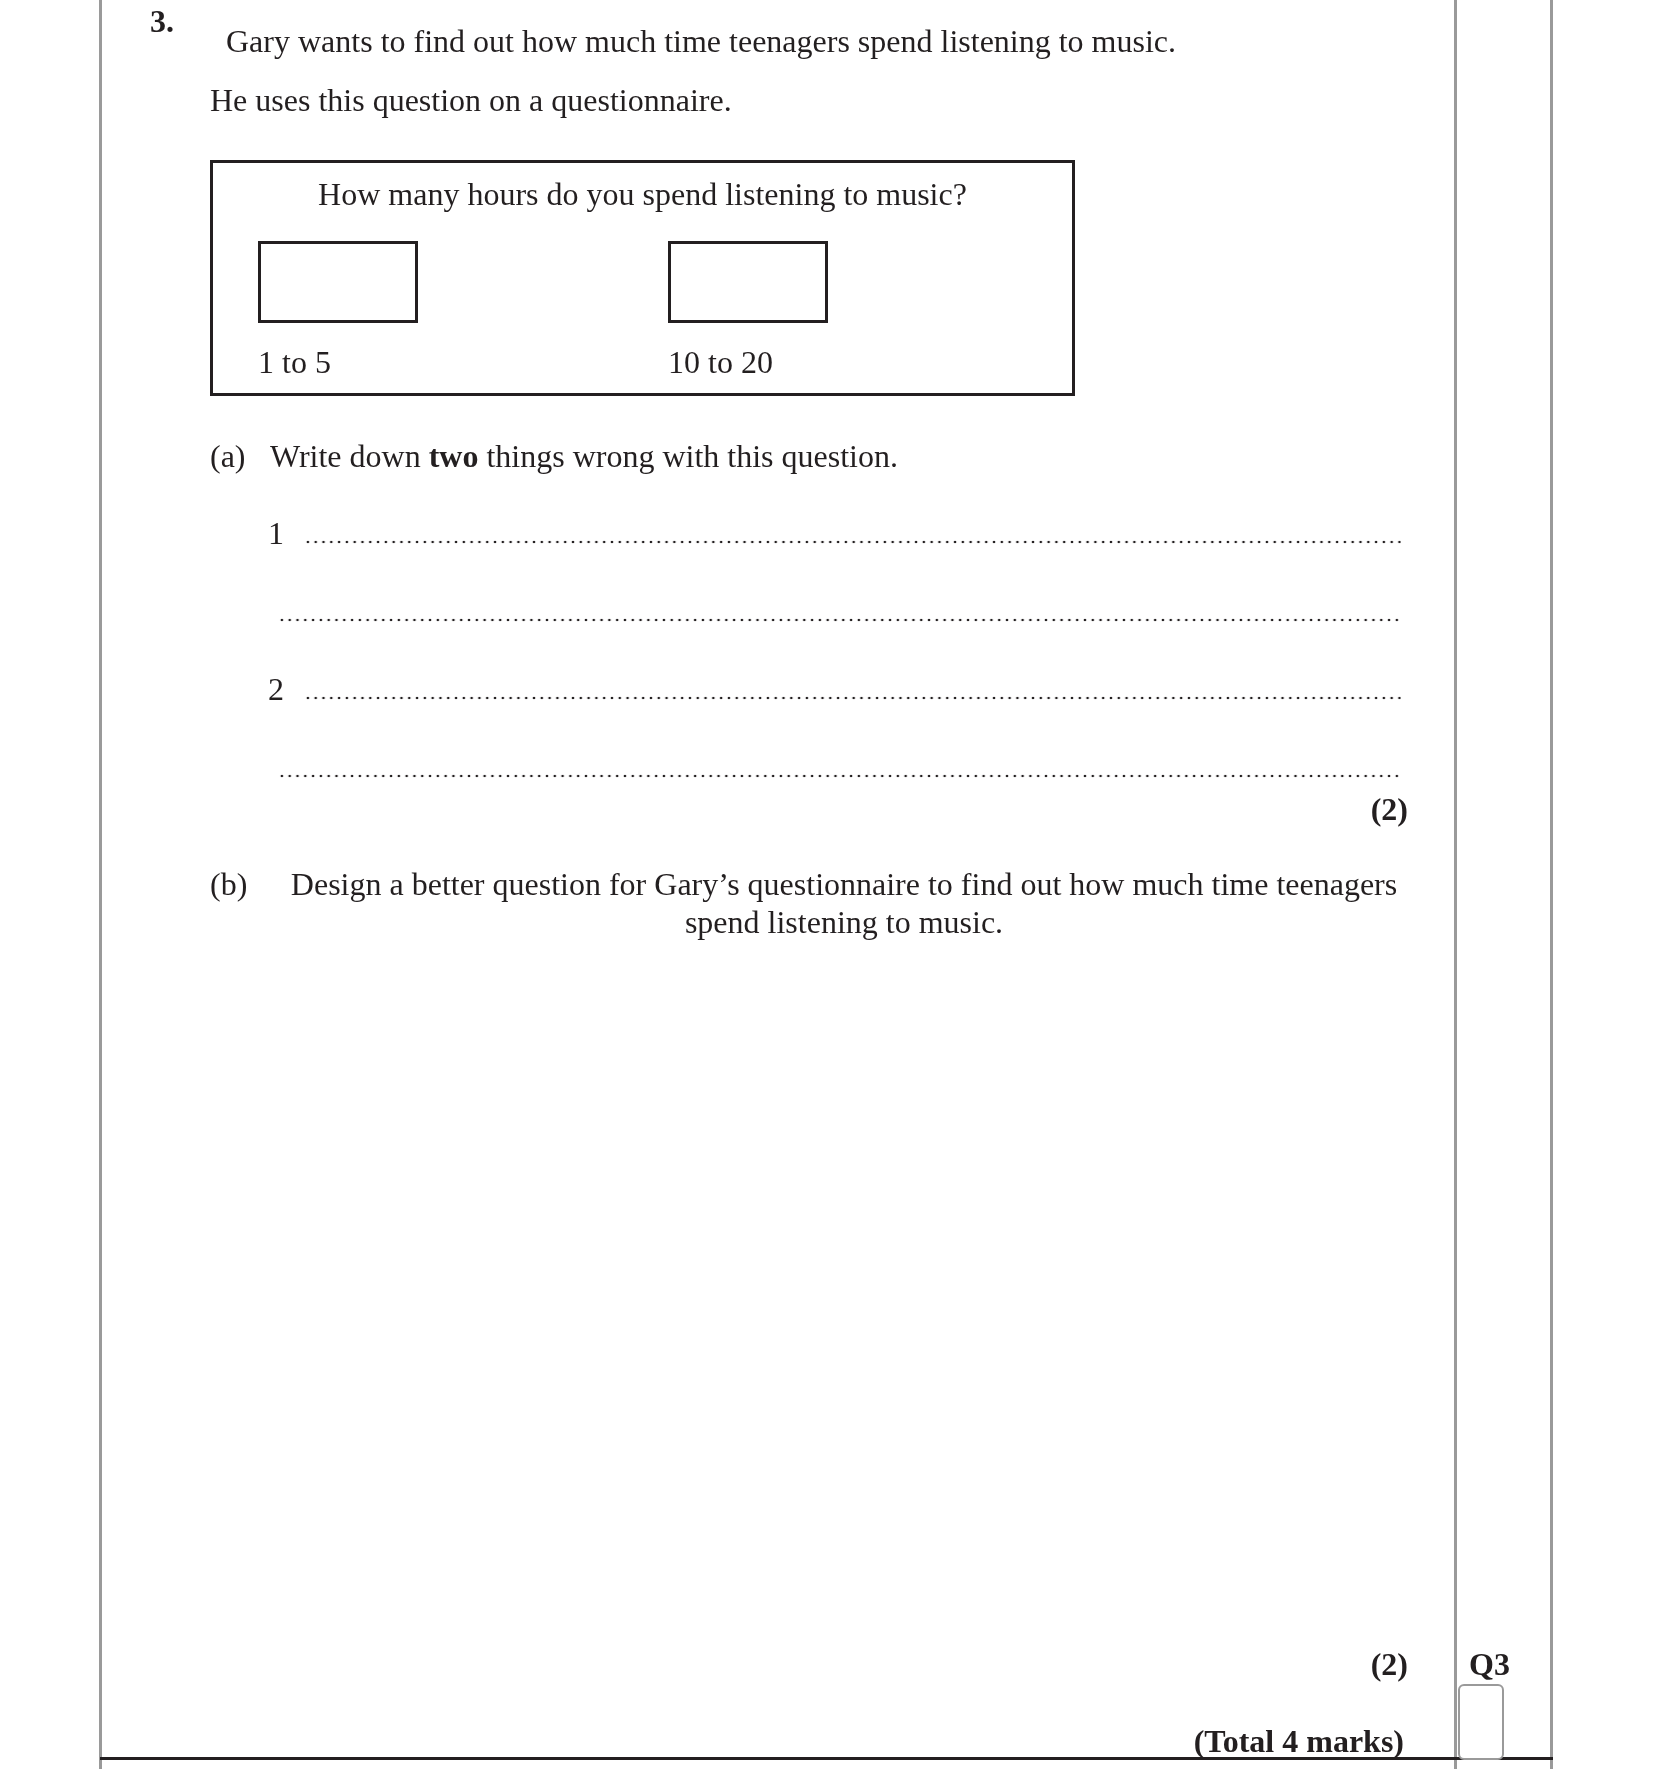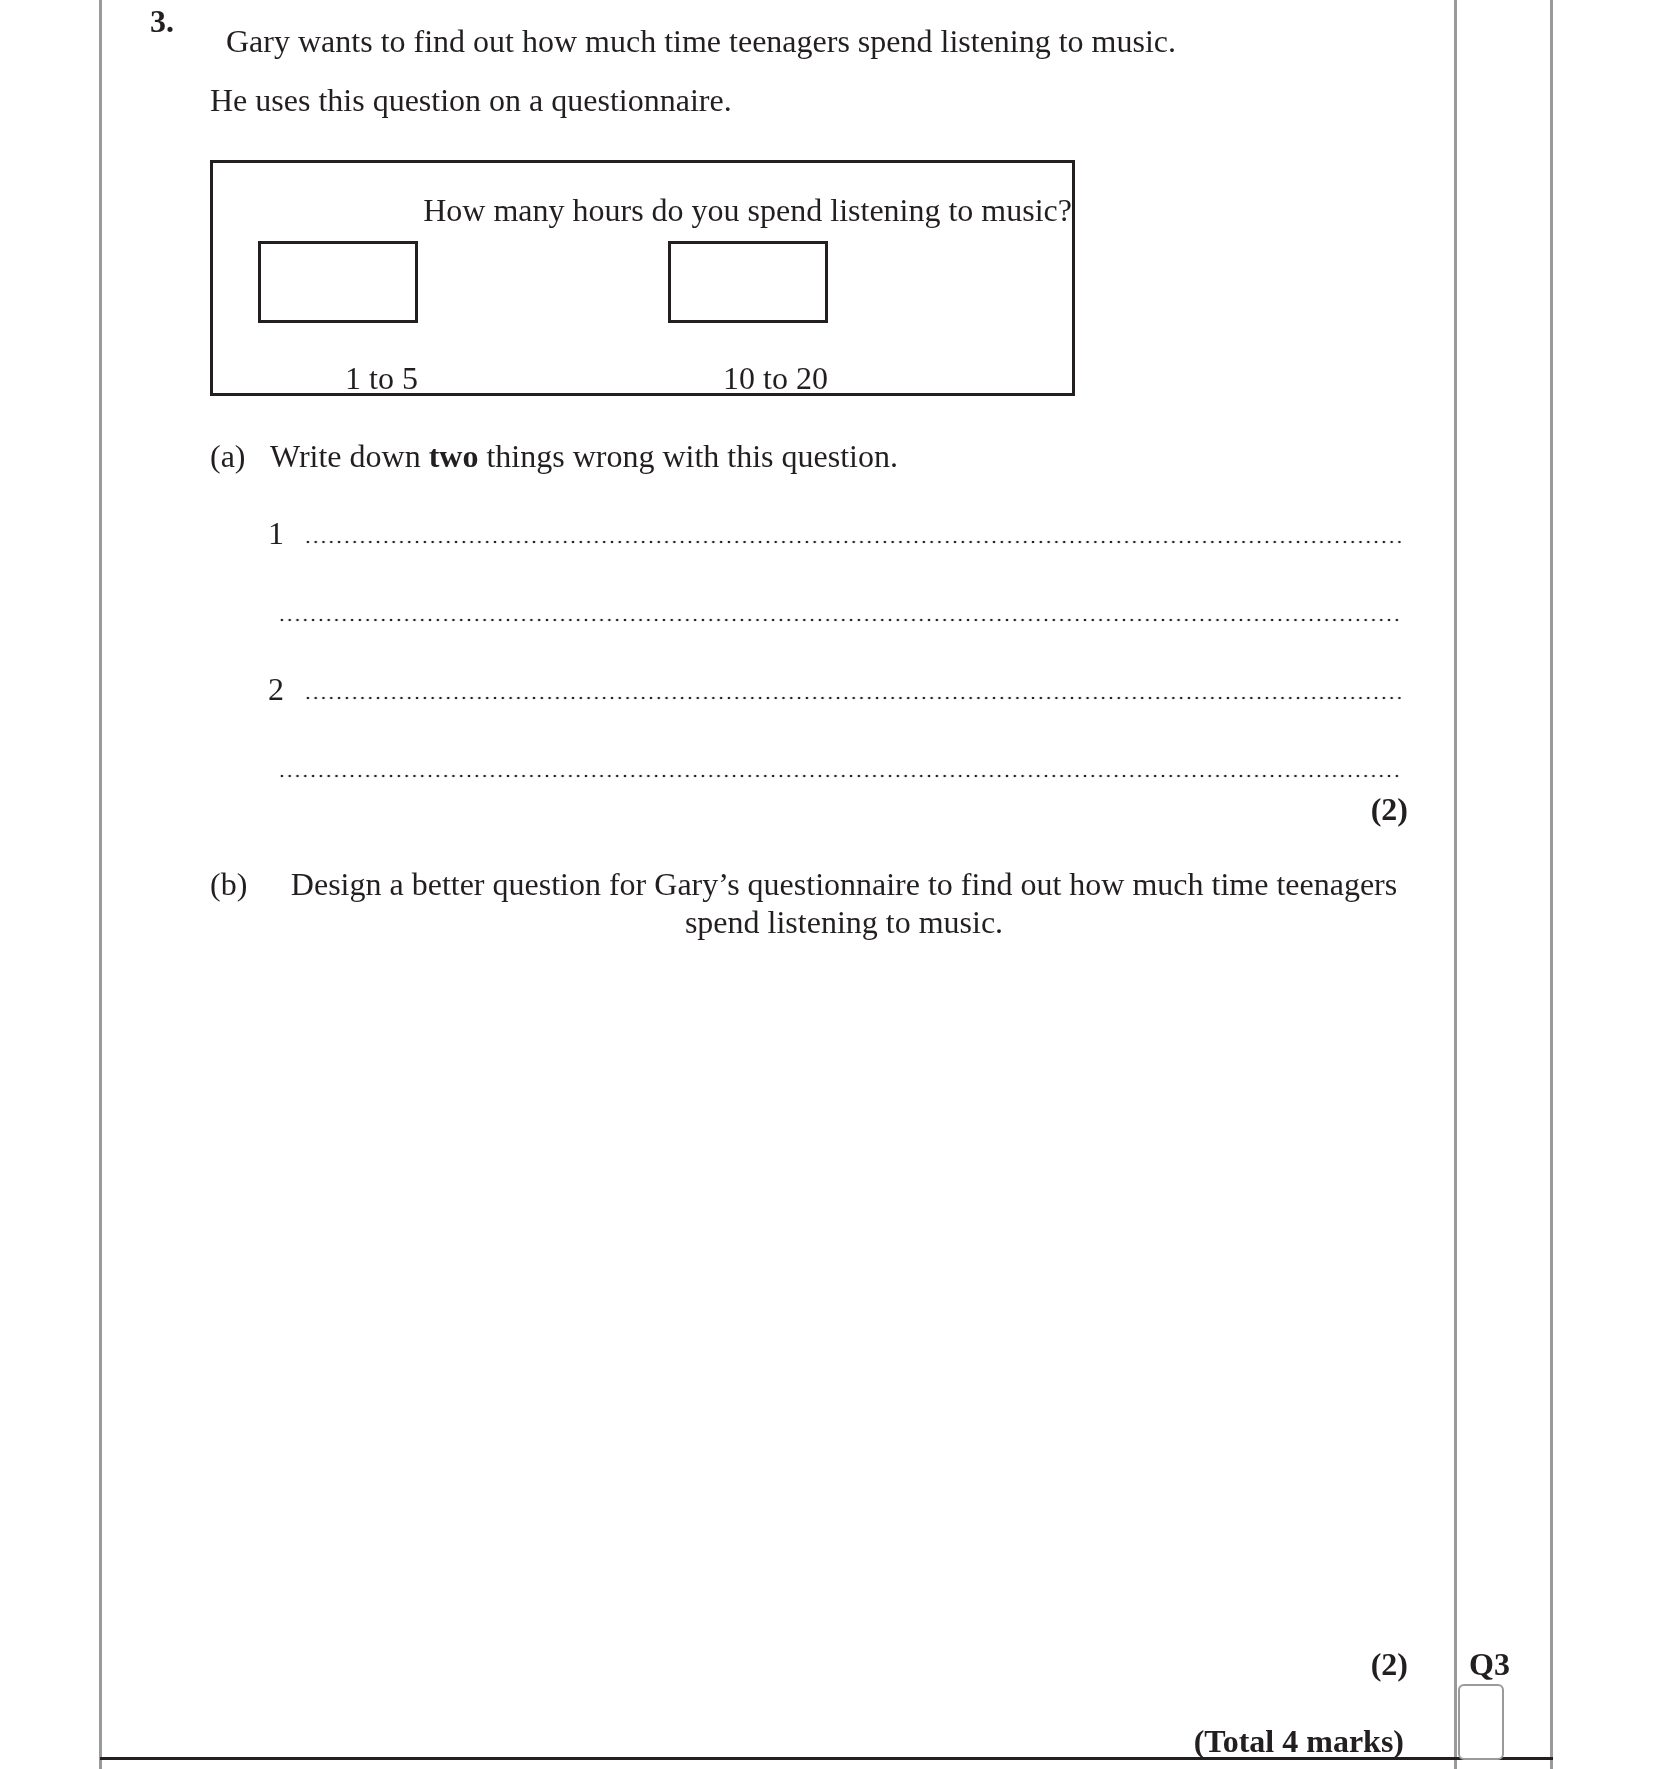--- a/index.html
+++ b/index.html
@@ -49,43 +49,43 @@
       top: 160px;
       width: 865px;
       height: 236px;
       border: 3px solid #231f20;
       box-sizing: border-box;
     }
     #box-question {
       position: absolute;
       left: 0;
       right: 0;
-      top: 28px;
-      text-align: right;
+      top: 12px;
+      text-align: center;
       font-size: 32px;
       line-height: 38px;
     }
     .option {
       position: absolute;
       top: 78px;
       width: 160px;
     }
     .option .tickbox {
       width: 160px;
       height: 82px;
       border: 3px solid #231f20;
       box-sizing: border-box;
       background: #fff;
       cursor: pointer;
     }
     .option .opt-label {
-      text-align: right;
+      text-align: left;
       font-size: 32px;
       line-height: 38px;
-      margin-top: 36px;
+      margin-top: 20px;
     }
     #option-0 { left: 45px; }
     #option-1 { left: 250px; }
     #option-2 { left: 455px; }
     #option-3 { left: 660px; }
 
     #part-a-label { left: 210px; top: 437px; }
     #part-a-text { left: 270px; top: 437px; }
 
     .answer-num {

